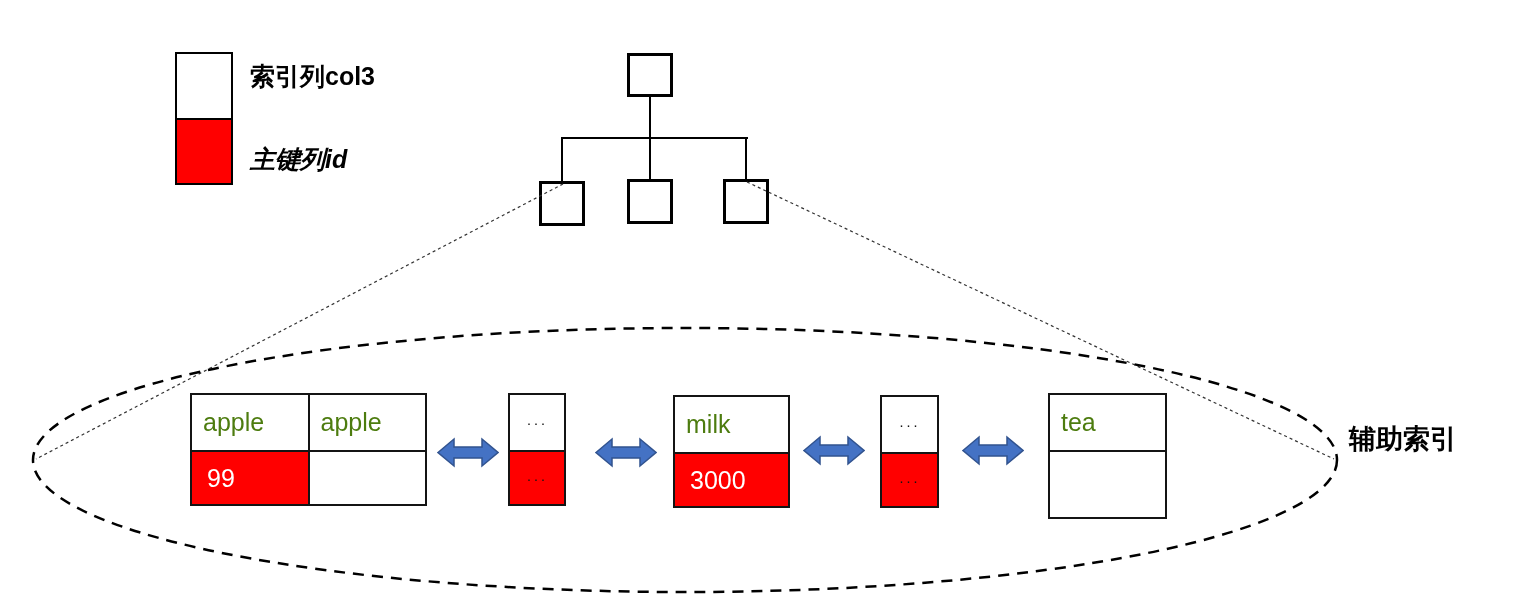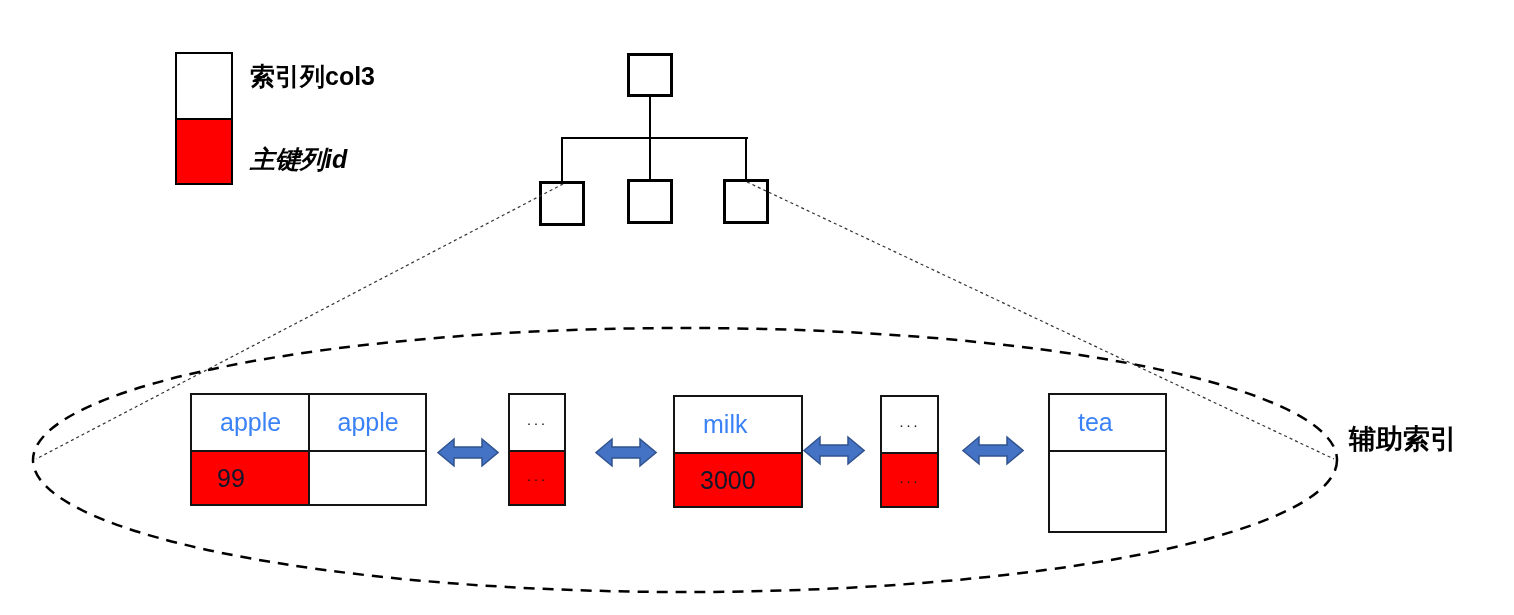--- a/index.html
+++ b/index.html
@@ -27,26 +27,26 @@
   }
   
   .leaf {
     position:absolute; display:flex; box-sizing:border-box;
     border:2px solid #141414; background:#fff; z-index:2;
   }
   .cell {flex:1; display:flex; flex-direction:column; min-width:0;}
   .cell + .cell {border-left:2px solid #141414;}
   .cell-top {
     height:55px; border-bottom:2px solid #141414; background:#fff;
-    display:flex; align-items:center; padding-left:28px;
-    font-size:25px; color:#3b82f6;
+    display:flex; align-items:center; padding-left:11px;
+    font-size:25px; color:#4d7c0f;
   }
   .cell-bottom {
     flex:1; background:#FF0000; display:flex; align-items:center;
-    padding-left:25px; font-size:25px; color:#0f172a;
+    padding-left:15px; font-size:25px; color:#ffffff;
   }
   .leaf.dots .cell-top, .leaf.dots .cell-bottom {
     padding-left:0; justify-content:center; font-size:15px;
     letter-spacing:2px; color:#141414;
   }
   
   .arrow {position:absolute; z-index:2;}
   .arrow polygon {fill:#4472C4; stroke:#31538F; stroke-width:1.5;}
   
   .overlay {position:absolute; left:0; top:0; z-index:5; pointer-events:none;}
@@ -97,21 +97,21 @@
     <div class="cell">
       <div class="cell-top">···</div>
       <div class="cell-bottom">···</div>
     </div>
   </div>
 
   <svg class="arrow" style="left:595px; top:437px;" width="62" height="31" viewBox="0 0 62 31">
     <polygon points="1,15.5 17,2 17,10 45,10 45,2 61,15.5 45,29 45,21 17,21 17,29"></polygon>
   </svg>
 
-  <div class="leaf" style="left:673px; top:395px; width:130px; height:113px;">
+  <div class="leaf" style="left:673px; top:395px; width:117px; height:113px;">
     <div class="cell">
       <div class="cell-top">milk</div>
       <div class="cell-bottom">3000</div>
     </div>
   </div>
 
   <svg class="arrow" style="left:803px; top:435px;" width="62" height="31" viewBox="0 0 62 31">
     <polygon points="1,15.5 17,2 17,10 45,10 45,2 61,15.5 45,29 45,21 17,21 17,29"></polygon>
   </svg>
 
@@ -119,21 +119,21 @@
     <div class="cell">
       <div class="cell-top">···</div>
       <div class="cell-bottom">···</div>
     </div>
   </div>
 
   <svg class="arrow" style="left:962px; top:435px;" width="62" height="31" viewBox="0 0 62 31">
     <polygon points="1,15.5 17,2 17,10 45,10 45,2 61,15.5 45,29 45,21 17,21 17,29"></polygon>
   </svg>
 
-  <div class="leaf" style="left:1048px; top:393px; width:119px; height:140px;">
+  <div class="leaf" style="left:1048px; top:393px; width:119px; height:126px;">
     <div class="cell">
       <div class="cell-top">tea</div>
     </div>
   </div>
 
   <svg class="overlay" width="1514" height="615" viewBox="0 0 1514 615">
     <line x1="563" y1="184" x2="36" y2="459" stroke="#333" stroke-width="1.2" stroke-dasharray="3,3"></line>
     <line x1="747" y1="182" x2="1334" y2="459" stroke="#333" stroke-width="1.2" stroke-dasharray="3,3"></line>
     <ellipse cx="685" cy="460" rx="652" ry="132" fill="none" stroke="#000" stroke-width="2.5" stroke-dasharray="11,8"></ellipse>
   </svg>

